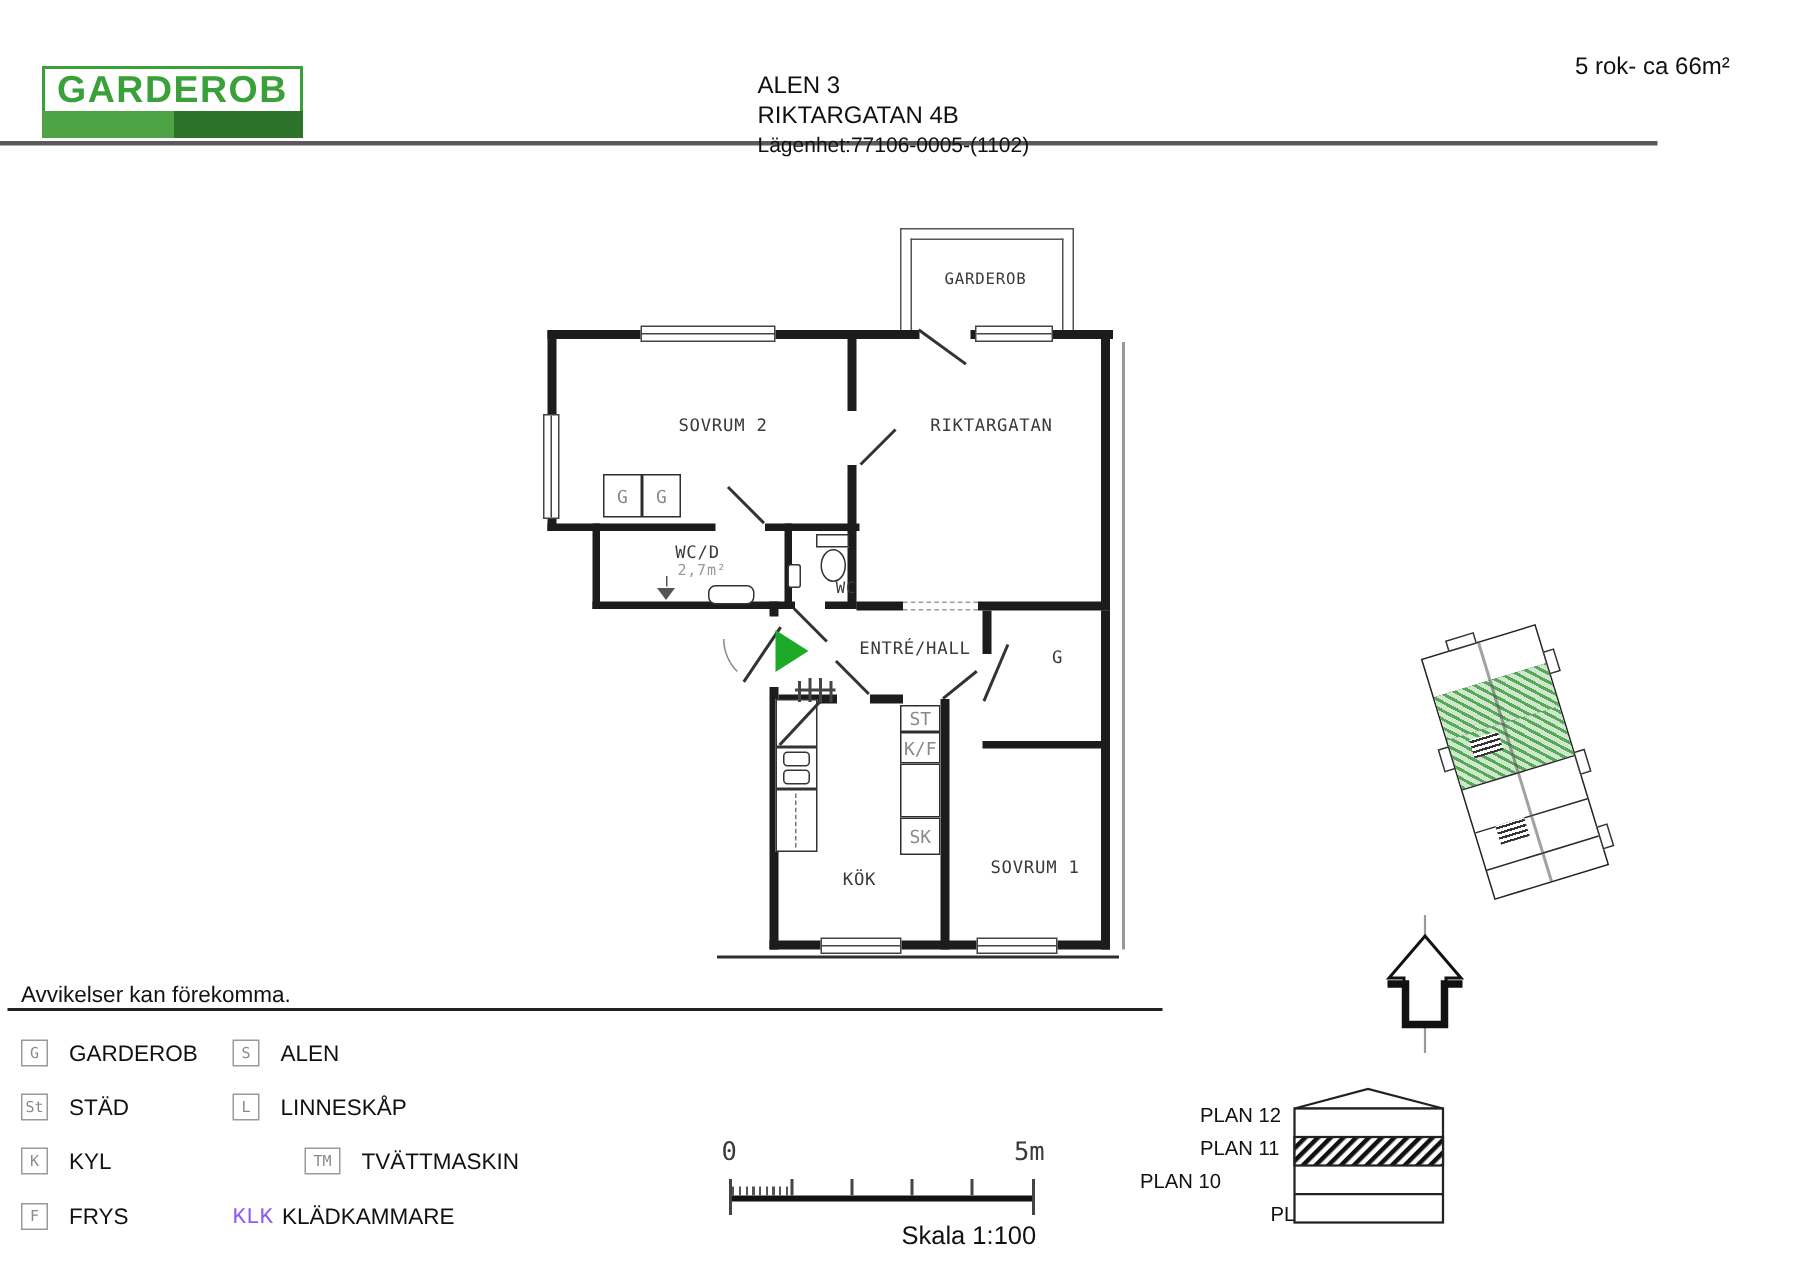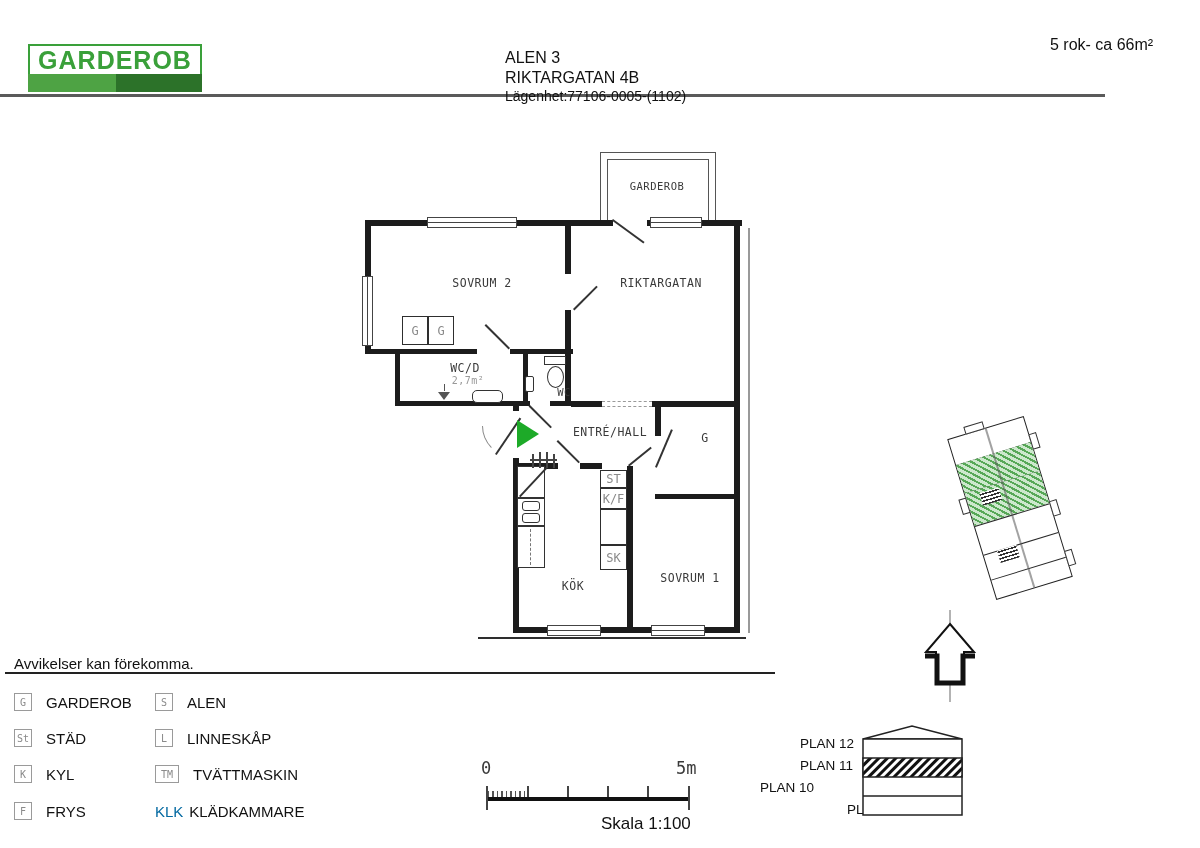--- a/index.html
+++ b/index.html
@@ -40,21 +40,21 @@
   .tick{position:absolute;background:#444;}
   .arc{position:absolute;border-left:1.2px solid #888;border-bottom:1.2px solid transparent;
        border-bottom-left-radius:100%;}
   
   .lrow{position:absolute;display:flex;align-items:center;gap:14px;height:22px;}
   .lrow .sym{width:16px;height:16px;border:1.3px solid #9a9a9a;color:#8a8a8a;
              font-family:"DejaVu Sans Mono",monospace;font-size:10px;display:flex;
              align-items:center;justify-content:center;flex:none;}
   .lrow .lab{font-size:15px;color:#111;}
   .lrow.nobox{gap:6px;}
-  .lrow.nobox .sym{border:none;width:auto;color:#0369a1;font-family:Liberation Sans, sans-serif;
+  .lrow.nobox .sym{border:none;width:auto;color:#8b5cf6;font-family:Liberation Mono, monospace;
                    font-size:15px;}
   
   .flabel{position:absolute;font-size:13.5px;}
   
   #sitplan{left:958px;top:418px;width:120px;height:185px;}
   #sitbuilding{position:absolute;left:12px;top:6px;width:80px;height:168px;
                border:1.8px solid #222;background:#fff;transform:rotate(-17deg);box-sizing:border-box;}
   .srow{position:absolute;left:0;right:0;border-bottom:1.5px solid #2a2a2a;}
   .srow.green{background:repeating-linear-gradient(45deg,#57a857 0 2px,#cde8cd 2px 5px);}
   .sprot{position:absolute;width:8px;height:16px;border:1.3px solid #333;background:#fff;box-sizing:border-box;}
@@ -230,21 +230,21 @@
 </div>
 <div class="lrow" style="left:155px;top:691px;">
   <span class="sym">S</span>
   <span class="lab">ALEN</span>
 </div>
 <div class="lrow" style="left:155px;top:727px;">
   <span class="sym">L</span>
   <span class="lab">LINNESKÅP</span>
 </div>
 <div class="lrow" style="left:155px;top:763px;">
-  <span class="sym" style="width:22px;">TM</span>
+  <span class="sym" style="width:22px;margin-left:48px;">TM</span>
   <span class="lab">TVÄTTMASKIN</span>
 </div>
 <div class="lrow nobox" style="left:155px;top:800px;">
   <span class="sym">KLK</span>
   <span class="lab">KLÄDKAMMARE</span>
 </div>
 
 <div class="abs" id="scalebar-num0" style="left:481px;top:758px;">0</div>
 <div class="abs" id="scalebar-num5" style="left:676px;top:758px;">5m</div>
 <div class="abs" style="left:487px;top:797px;width:203px;height:4px;background:#111;"></div>

